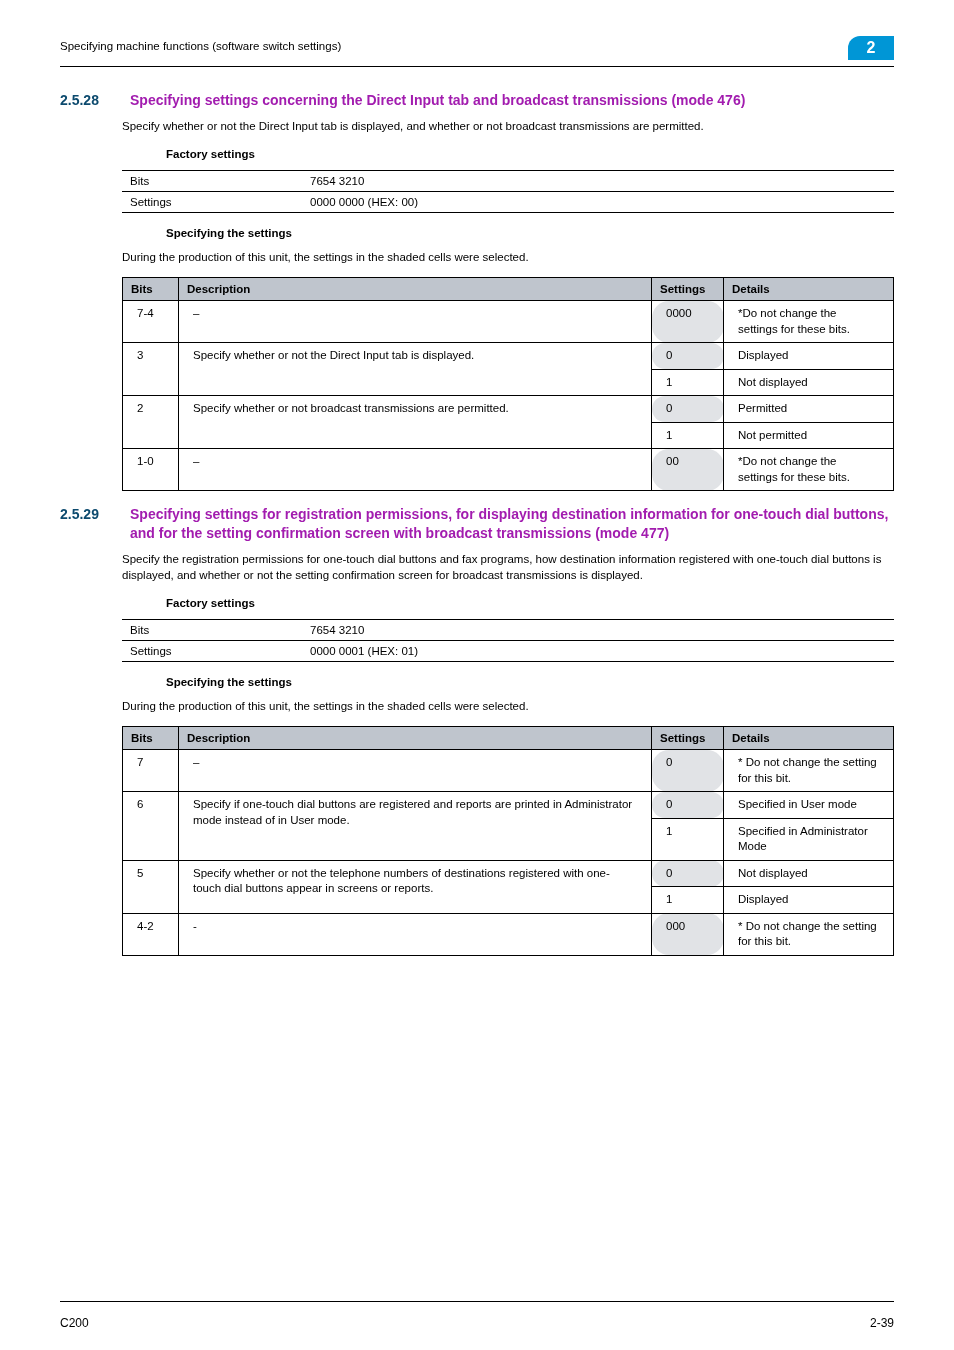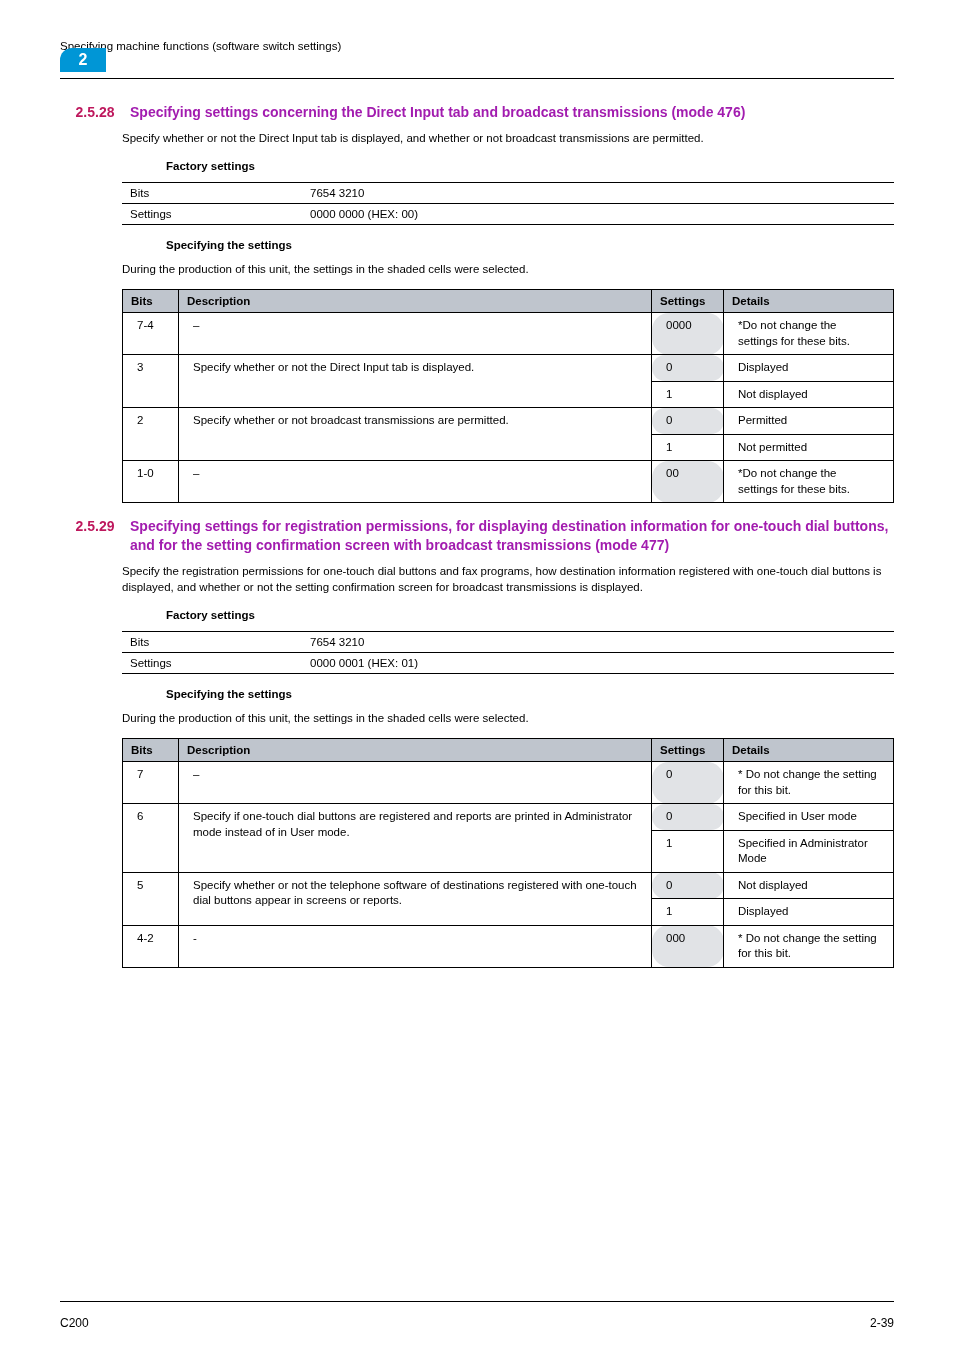--- a/index.html
+++ b/index.html
@@ -15,21 +15,20 @@
     width: 954px;
     height: 1350px;
     padding: 40px 60px 20px 60px;
     position: relative;
   }
   .top-header {
     display: flex;
     align-items: flex-start;
     justify-content: space-between;
     margin-bottom: 6px;
-    flex-direction: column;
   }
   .top-header-title {
     font-size: 11.5px;
   }
   .chapnum-box {
     background: #0096d6;
     color: #fff;
     width: 46px;
     height: 24px;
     text-align: center;
@@ -45,25 +44,24 @@
     margin: 0 0 24px 0;
   }
   .section-row {
     display: flex;
     align-items: flex-start;
     margin-bottom: 6px;
   }
   .section-number {
     width: 70px;
     flex: 0 0 70px;
-    color: #be185d;
+    color: #0c4a6e;
     font-weight: bold;
     font-size: 14px;
     padding-top: 1px;
-    text-align: center;
   }
   .section-title {
     color: #a21caf;
     font-weight: bold;
     font-size: 14px;
     line-height: 1.35;
     flex: 1;
   }
   .body-block {
     margin-left: 62px;
@@ -275,21 +273,21 @@
         <td class="shaded">0</td>
         <td>Specified in User mode</td>
       </tr>
       <tr>
         <td>1</td>
         <td>Specified in Administrator Mode</td>
       </tr>
 
       <tr>
         <td rowspan="2">5</td>
-        <td rowspan="2">Specify whether or not the telephone software of destinations registered with one-touch dial buttons appear in screens or reports.</td>
+        <td rowspan="2">Specify whether or not the telephone numbers of destinations registered with one-touch dial buttons appear in screens or reports.</td>
         <td class="shaded">0</td>
         <td>Not displayed</td>
       </tr>
       <tr>
         <td>1</td>
         <td>Displayed</td>
       </tr>
 
       <tr>
         <td>4-2</td>

